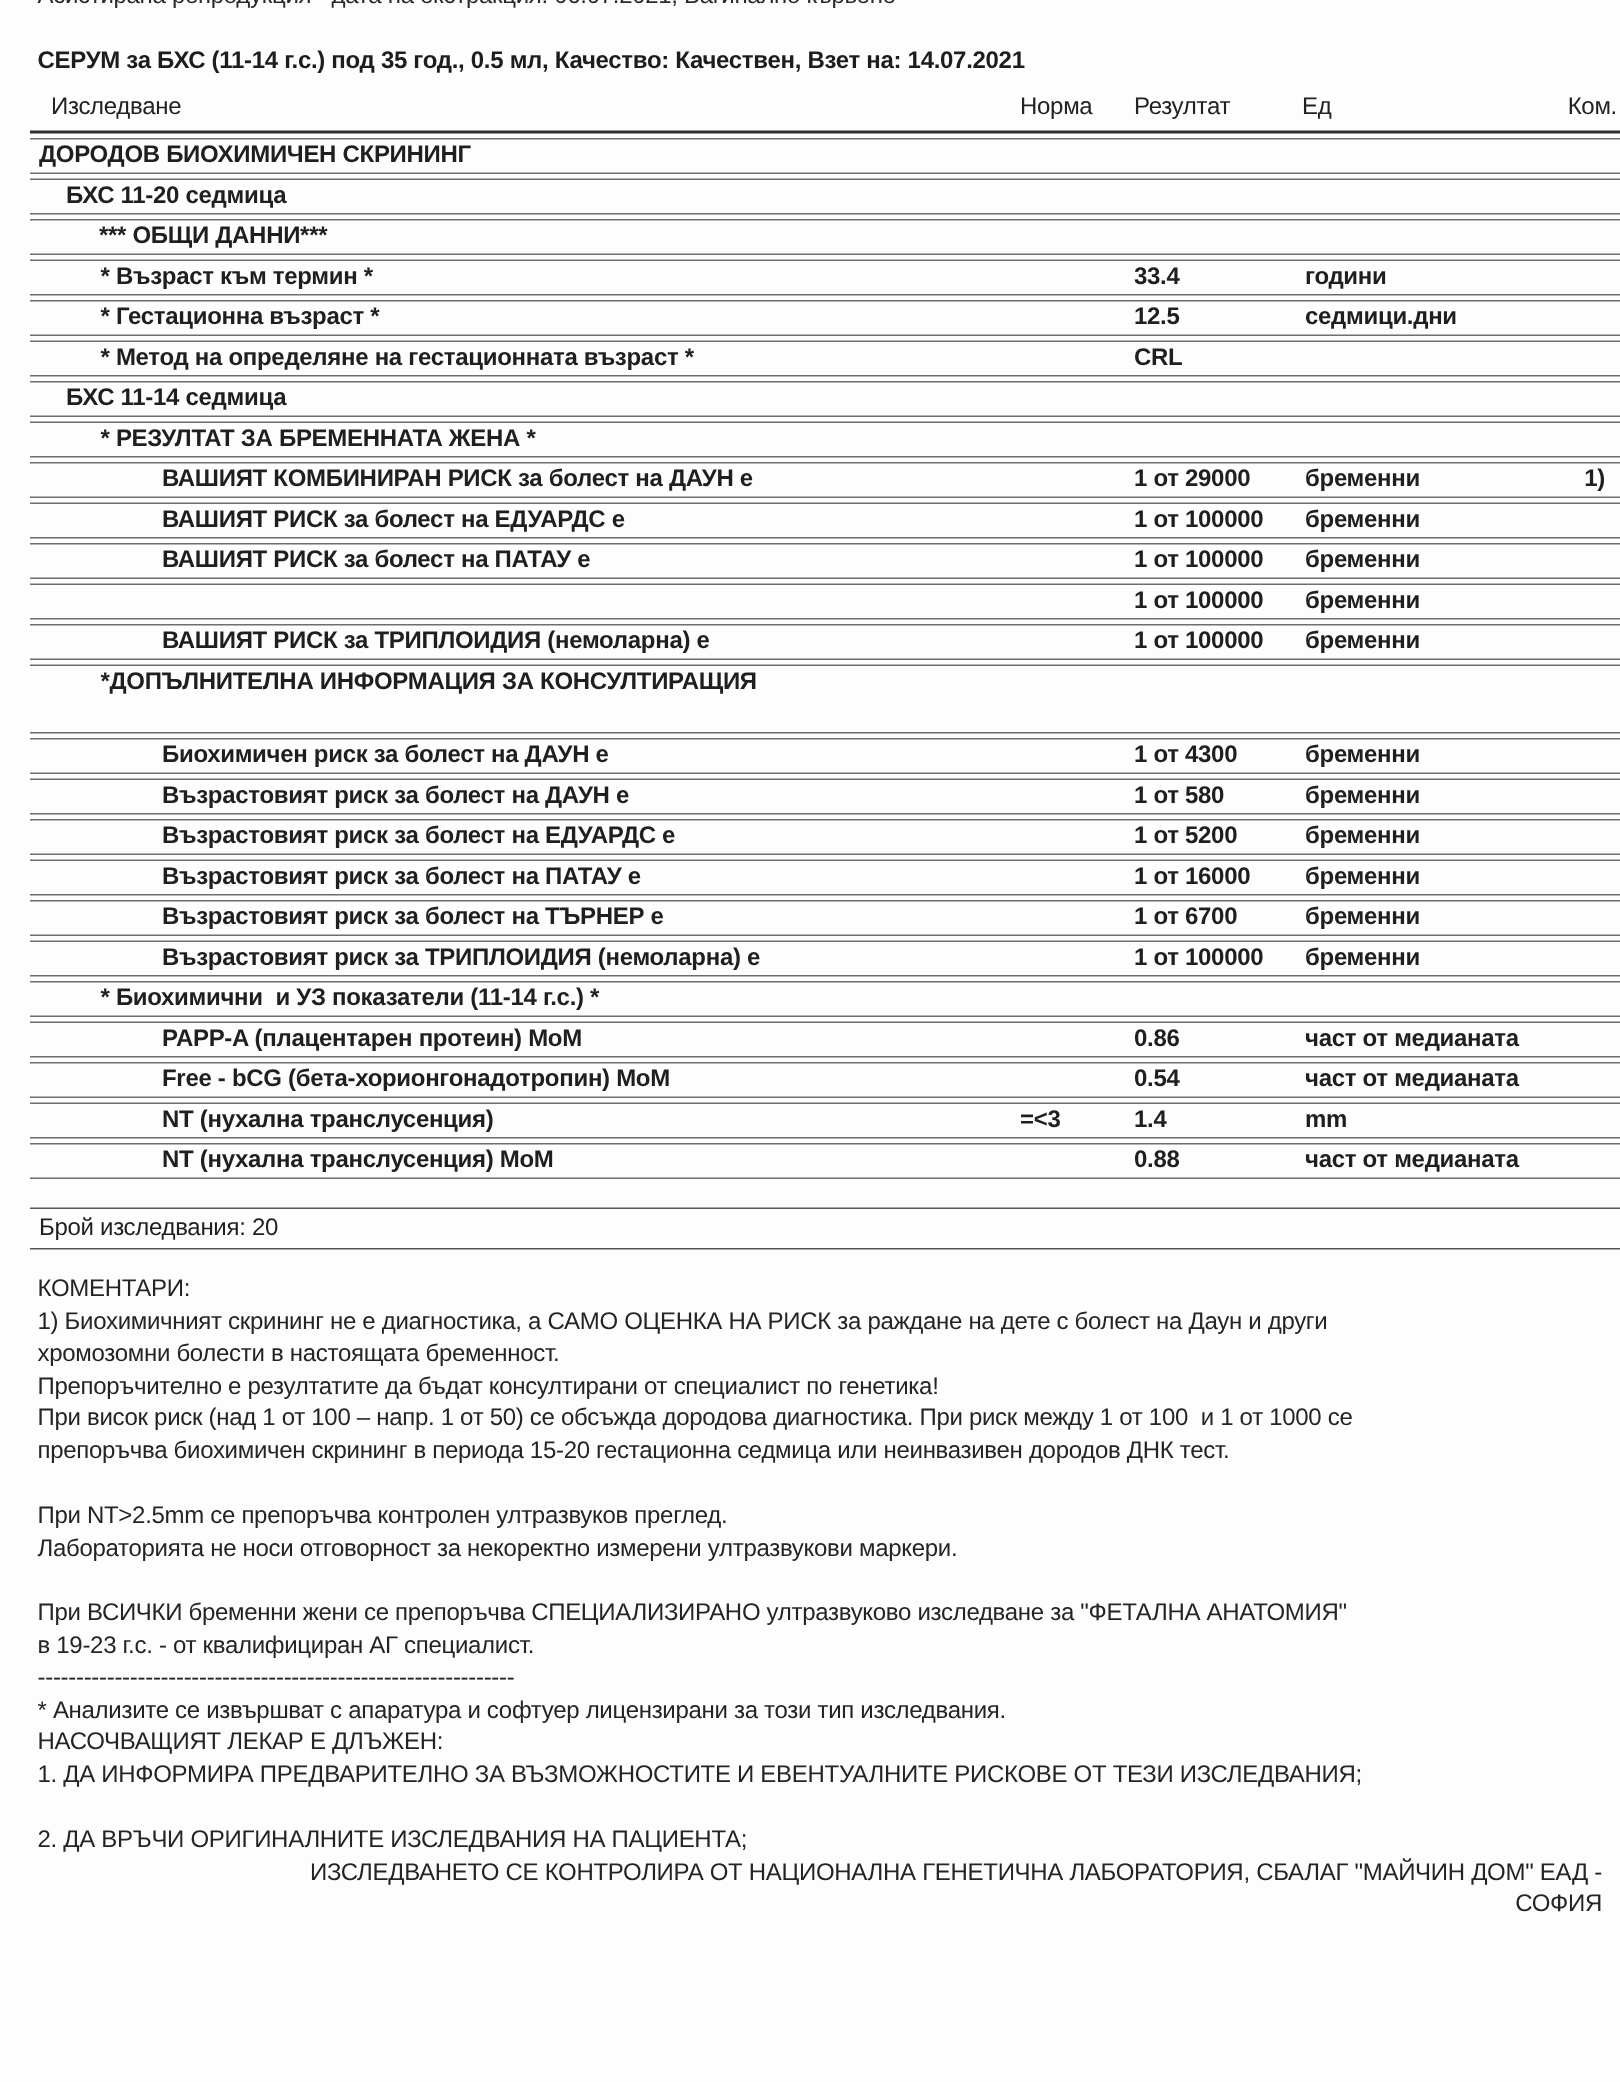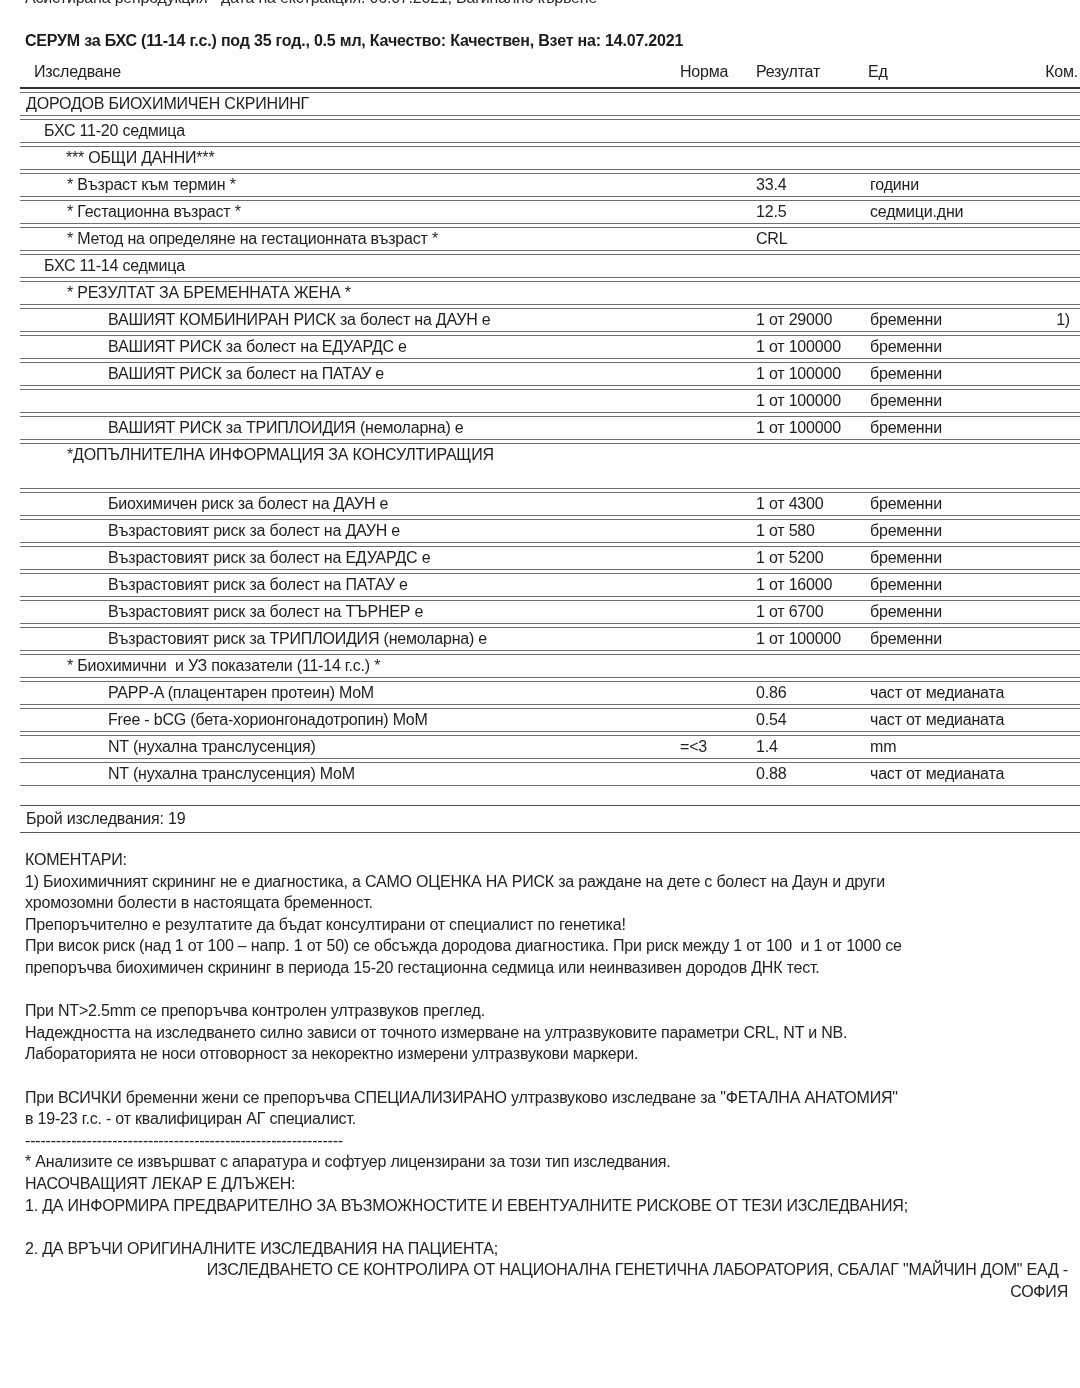--- a/index.html
+++ b/index.html
@@ -14,21 +14,21 @@
   
   .top-clip{position:absolute;top:-11px;left:25px;right:0;white-space:nowrap;color:#2a2a2a;}
 
   .title{position:absolute;top:32px;left:25px;white-space:nowrap;color:#1d1d1d;font-weight:bold;}
 
   
   .col-headers{position:absolute;top:60px;left:20px;right:0;height:24px;line-height:24px;}
   .hdr-underline{position:absolute;top:87px;left:20px;right:0;border-top:2px solid #2f2f2f;}
 
   
-  .table{position:absolute;top:92px;left:20px;right:0;}
+  .table{position:absolute;top:92px;left:20px;right:0;font-weight:bold;}
   .t-row{position:relative;height:22px;line-height:22px;
          border-top:1px solid #6e6e6e;border-bottom:1px solid #6e6e6e;
          margin-bottom:3px;}
   .t-row.tall{height:44px;}
   .cell{position:absolute;top:0;white-space:pre;color:#1f1f1f;}
   .c-name{left:6px;}
   .ind0 .c-name{left:6px;}
   .ind1 .c-name{left:24px;}
   .ind2 .c-name{left:46px;}
   .ind3 .c-name{left:47px;}
@@ -240,32 +240,31 @@
     </div>
       <div class="t-row ind4">
       <span class="cell c-name">NT (нухална транслусенция) MoM</span>
       <span class="cell c-norm"></span>
       <span class="cell c-result">0.88</span>
       <span class="cell c-unit">част от медианата</span>
       <span class="cell c-comment"></span>
     </div>
     </div>
 
-  <div class="count-row">Брой изследвания: 19</div>
+  <div class="count-row">Брой изследвания: 20</div>
 
   <div class="comments">
       <div class="c-line">КОМЕНТАРИ:</div>
       <div class="c-line">1) Биохимичният скрининг не е диагностика, а САМО ОЦЕНКА НА РИСК за раждане на дете с болест на Даун и други</div>
       <div class="c-line">хромозомни болести в настоящата бременност.</div>
       <div class="c-line">Препоръчително е резултатите да бъдат консултирани от специалист по генетика!</div>
       <div class="c-line">При висок риск (над 1 от 100 – напр. 1 от 50) се обсъжда дородова диагностика. При риск между 1 от 100  и 1 от 1000 се</div>
       <div class="c-line">препоръчва биохимичен скрининг в периода 15-20 гестационна седмица или неинвазивен дородов ДНК тест.</div>
       <div class="c-line"></div>
       <div class="c-line">При NT&gt;2.5mm се препоръчва контролен ултразвуков преглед.</div>
-      <div class="c-line">Надеждността на изследването силно зависи от точното измерване на ултразвуковите параметри CRL, NT и NB.</div>
       <div class="c-line">Лабораторията не носи отговорност за некоректно измерени ултразвукови маркери.</div>
       <div class="c-line"></div>
       <div class="c-line">При ВСИЧКИ бременни жени се препоръчва СПЕЦИАЛИЗИРАНО ултразвуково изследване за "ФЕТАЛНА АНАТОМИЯ"</div>
       <div class="c-line">в 19-23 г.с. - от квалифициран АГ специалист.</div>
       <div class="c-line">--------------------------------------------------------------</div>
       <div class="c-line">* Анализите се извършват с апаратура и софтуер лицензирани за този тип изследвания.</div>
       <div class="c-line">НАСОЧВАЩИЯТ ЛЕКАР Е ДЛЪЖЕН:</div>
       <div class="c-line">1. ДА ИНФОРМИРА ПРЕДВАРИТЕЛНО ЗА ВЪЗМОЖНОСТИТЕ И ЕВЕНТУАЛНИТЕ РИСКОВЕ ОТ ТЕЗИ ИЗСЛЕДВАНИЯ;</div>
       <div class="c-line"></div>
       <div class="c-line">2. ДА ВРЪЧИ ОРИГИНАЛНИТЕ ИЗСЛЕДВАНИЯ НА ПАЦИЕНТА;</div>

